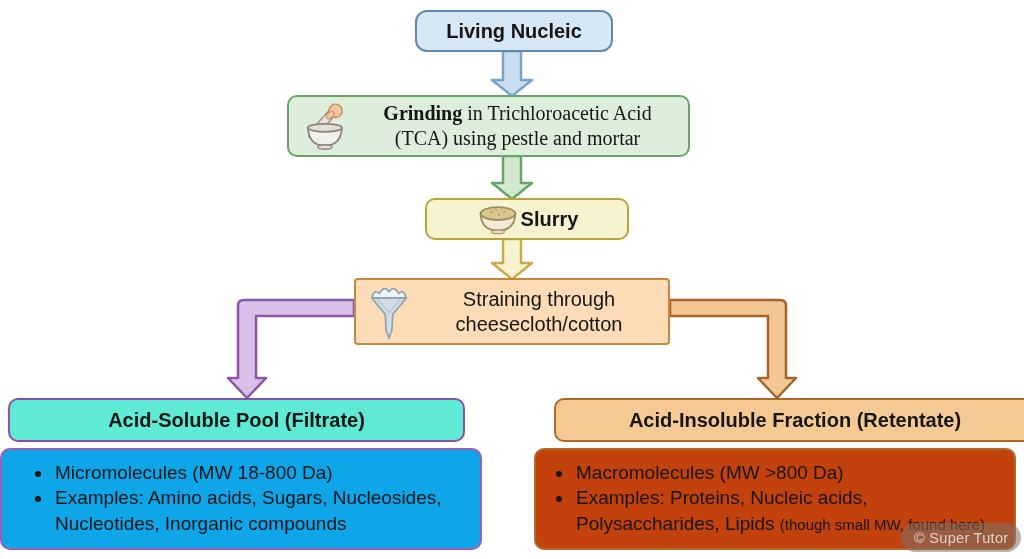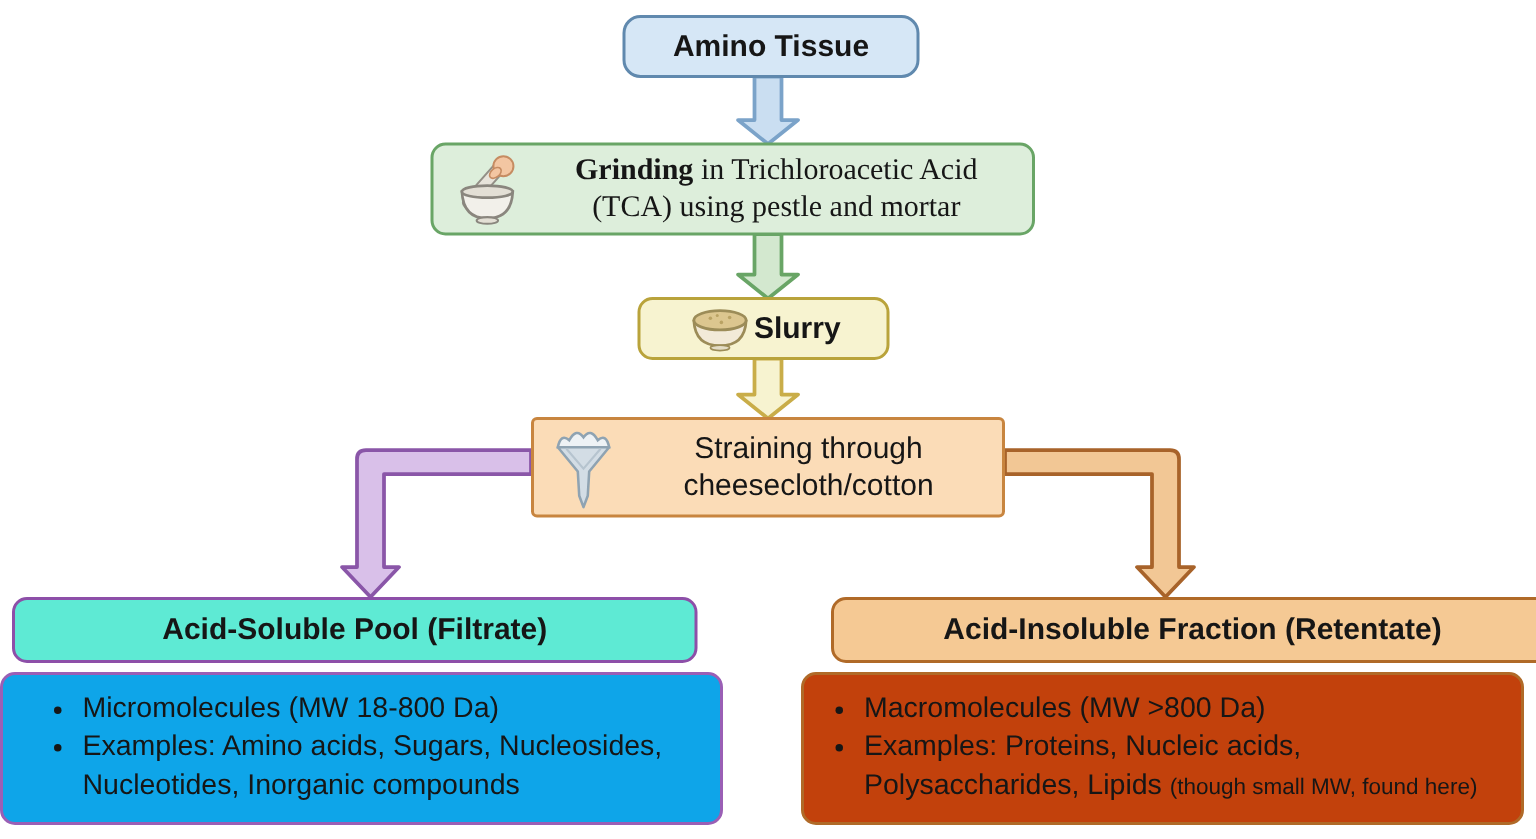--- a/index.html
+++ b/index.html
@@ -8,21 +8,21 @@
   #canvas { position:relative; width:1024px; height:559px; background:#ffffff; overflow:hidden; }
   #arrow-layer { position:absolute; left:0; top:0; width:1024px; height:559px; pointer-events:none; z-index:1; }
   .node { position:absolute; display:flex; align-items:center; justify-content:center; z-index:2; }
   .node-living { left:415px; top:10px; width:198px; height:42px;
     background:#d6e7f6; border:2.5px solid #6089ae; border-radius:12px;
     font-size:20px; font-weight:bold; }
   .node-grinding { left:287px; top:95px; width:403px; height:62px;
     background:#ddeedb; border:2.5px solid #69a566; border-radius:10px;
     font-size:20px; gap:8px; padding:0 10px 0 10px; }
   .node-grinding .txt { flex:1; text-align:center; line-height:1.25;font-family:Liberation Serif, serif; }
-  .node-slurry { left:425px; top:198px; width:168px; height:42px;
+  .node-slurry { left:425px; top:198px; width:204px; height:42px;
     background:#f7f3d0; border:2.5px solid #b9a33b; border-radius:10px;
     font-size:20px; font-weight:bold; gap:1px;text-align:right; }
   .node-straining { left:354px; top:278px; width:316px; height:67px;
     background:#fbdcb7; border:2.5px solid #c8853f; border-radius:4px;
     font-size:20px; gap:8px; padding:0 8px 0 12px; }
   .node-straining .txt { flex:1; text-align:center; line-height:1.25; }
   .icon-wrap { display:flex; align-items:center; justify-content:center; flex:0 0 auto; }
   .branch-header { position:absolute; height:44px; display:flex; align-items:center; justify-content:center;
     font-size:20px; font-weight:bold; border-radius:10px; z-index:2; }
   .header-filtrate { left:8px; top:398px; width:457px; background:#5eead4; border:2.5px solid #8d4fa8; }
@@ -45,21 +45,21 @@
 
   <svg id="arrow-layer" viewBox="0 0 1024 559" aria-hidden="true">
     <path d="M503,51 L503,80 L492,80 L512,96 L532,80 L521,80 L521,51 Z" fill="#cadef1" stroke="#7ba3c9" stroke-width="2.5" stroke-linejoin="round"></path>
     <path d="M503,156 L503,183 L492,183 L512,199 L532,183 L521,183 L521,156 Z" fill="#d3e8cf" stroke="#69a566" stroke-width="2.5" stroke-linejoin="round"></path>
     <path d="M503,239 L503,263 L492,263 L512,279 L532,263 L521,263 L521,239 Z" fill="#f7f3d0" stroke="#c9ad49" stroke-width="2.5" stroke-linejoin="round"></path>
     <path d="M354,300 L244,300 Q238,300 238,306 L238,378 L228,378 L247,398 L266,378 L256,378 L256,316 L354,316 Z" fill="#d9c0e9" stroke="#8a56a8" stroke-width="2.5" stroke-linejoin="round"></path>
     <path d="M670,300 L780,300 Q786,300 786,306 L786,378 L796,378 L777,398 L758,378 L768,378 L768,316 L670,316 Z" fill="#f2c795" stroke="#a8632a" stroke-width="2.5" stroke-linejoin="round"></path>
   </svg>
 
   <div class="node node-living">
-    <span>Amino Tissue</span>
+    <span>Living Nucleic</span>
   </div>
 
   <div class="node node-grinding">
     <span class="icon-wrap">
       <svg width="50" height="54" viewBox="0 0 56 56">
         <line x1="15" y1="38" x2="38" y2="12" stroke="#938f86" stroke-width="10" stroke-linecap="round"></line>
         <line x1="15" y1="38" x2="38" y2="12" stroke="#e7e3da" stroke-width="7" stroke-linecap="round"></line>
         <circle cx="41" cy="11" r="7.5" fill="#f3c6a2" stroke="#c68c62" stroke-width="1.5"></circle>
         <ellipse cx="35" cy="16" rx="5" ry="3.2" transform="rotate(-40 35 16)" fill="#f3c6a2" stroke="#c68c62" stroke-width="1.2"></ellipse>
         <path d="M10,30 Q11,50 29,50 Q47,50 48,30 Z" fill="#f2f0ea" stroke="#8a867e" stroke-width="2"></path>
@@ -115,14 +115,15 @@
   <div class="branch-header header-retentate">
     <span>Acid-Insoluble Fraction (Retentate)</span>
   </div>
   <div class="branch-panel panel-retentate">
     <ul>
       <li>Macromolecules (MW &gt;800 Da)</li>
       <li><span>Examples: Proteins, Nucleic acids, Polysaccharides, Lipids </span><span class="small-note">(though small MW, found here)</span></li>
     </ul>
   </div>
 
+  <div id="watermark">© Super Tutor</div>
 
 </div>
 
 </body></html>

